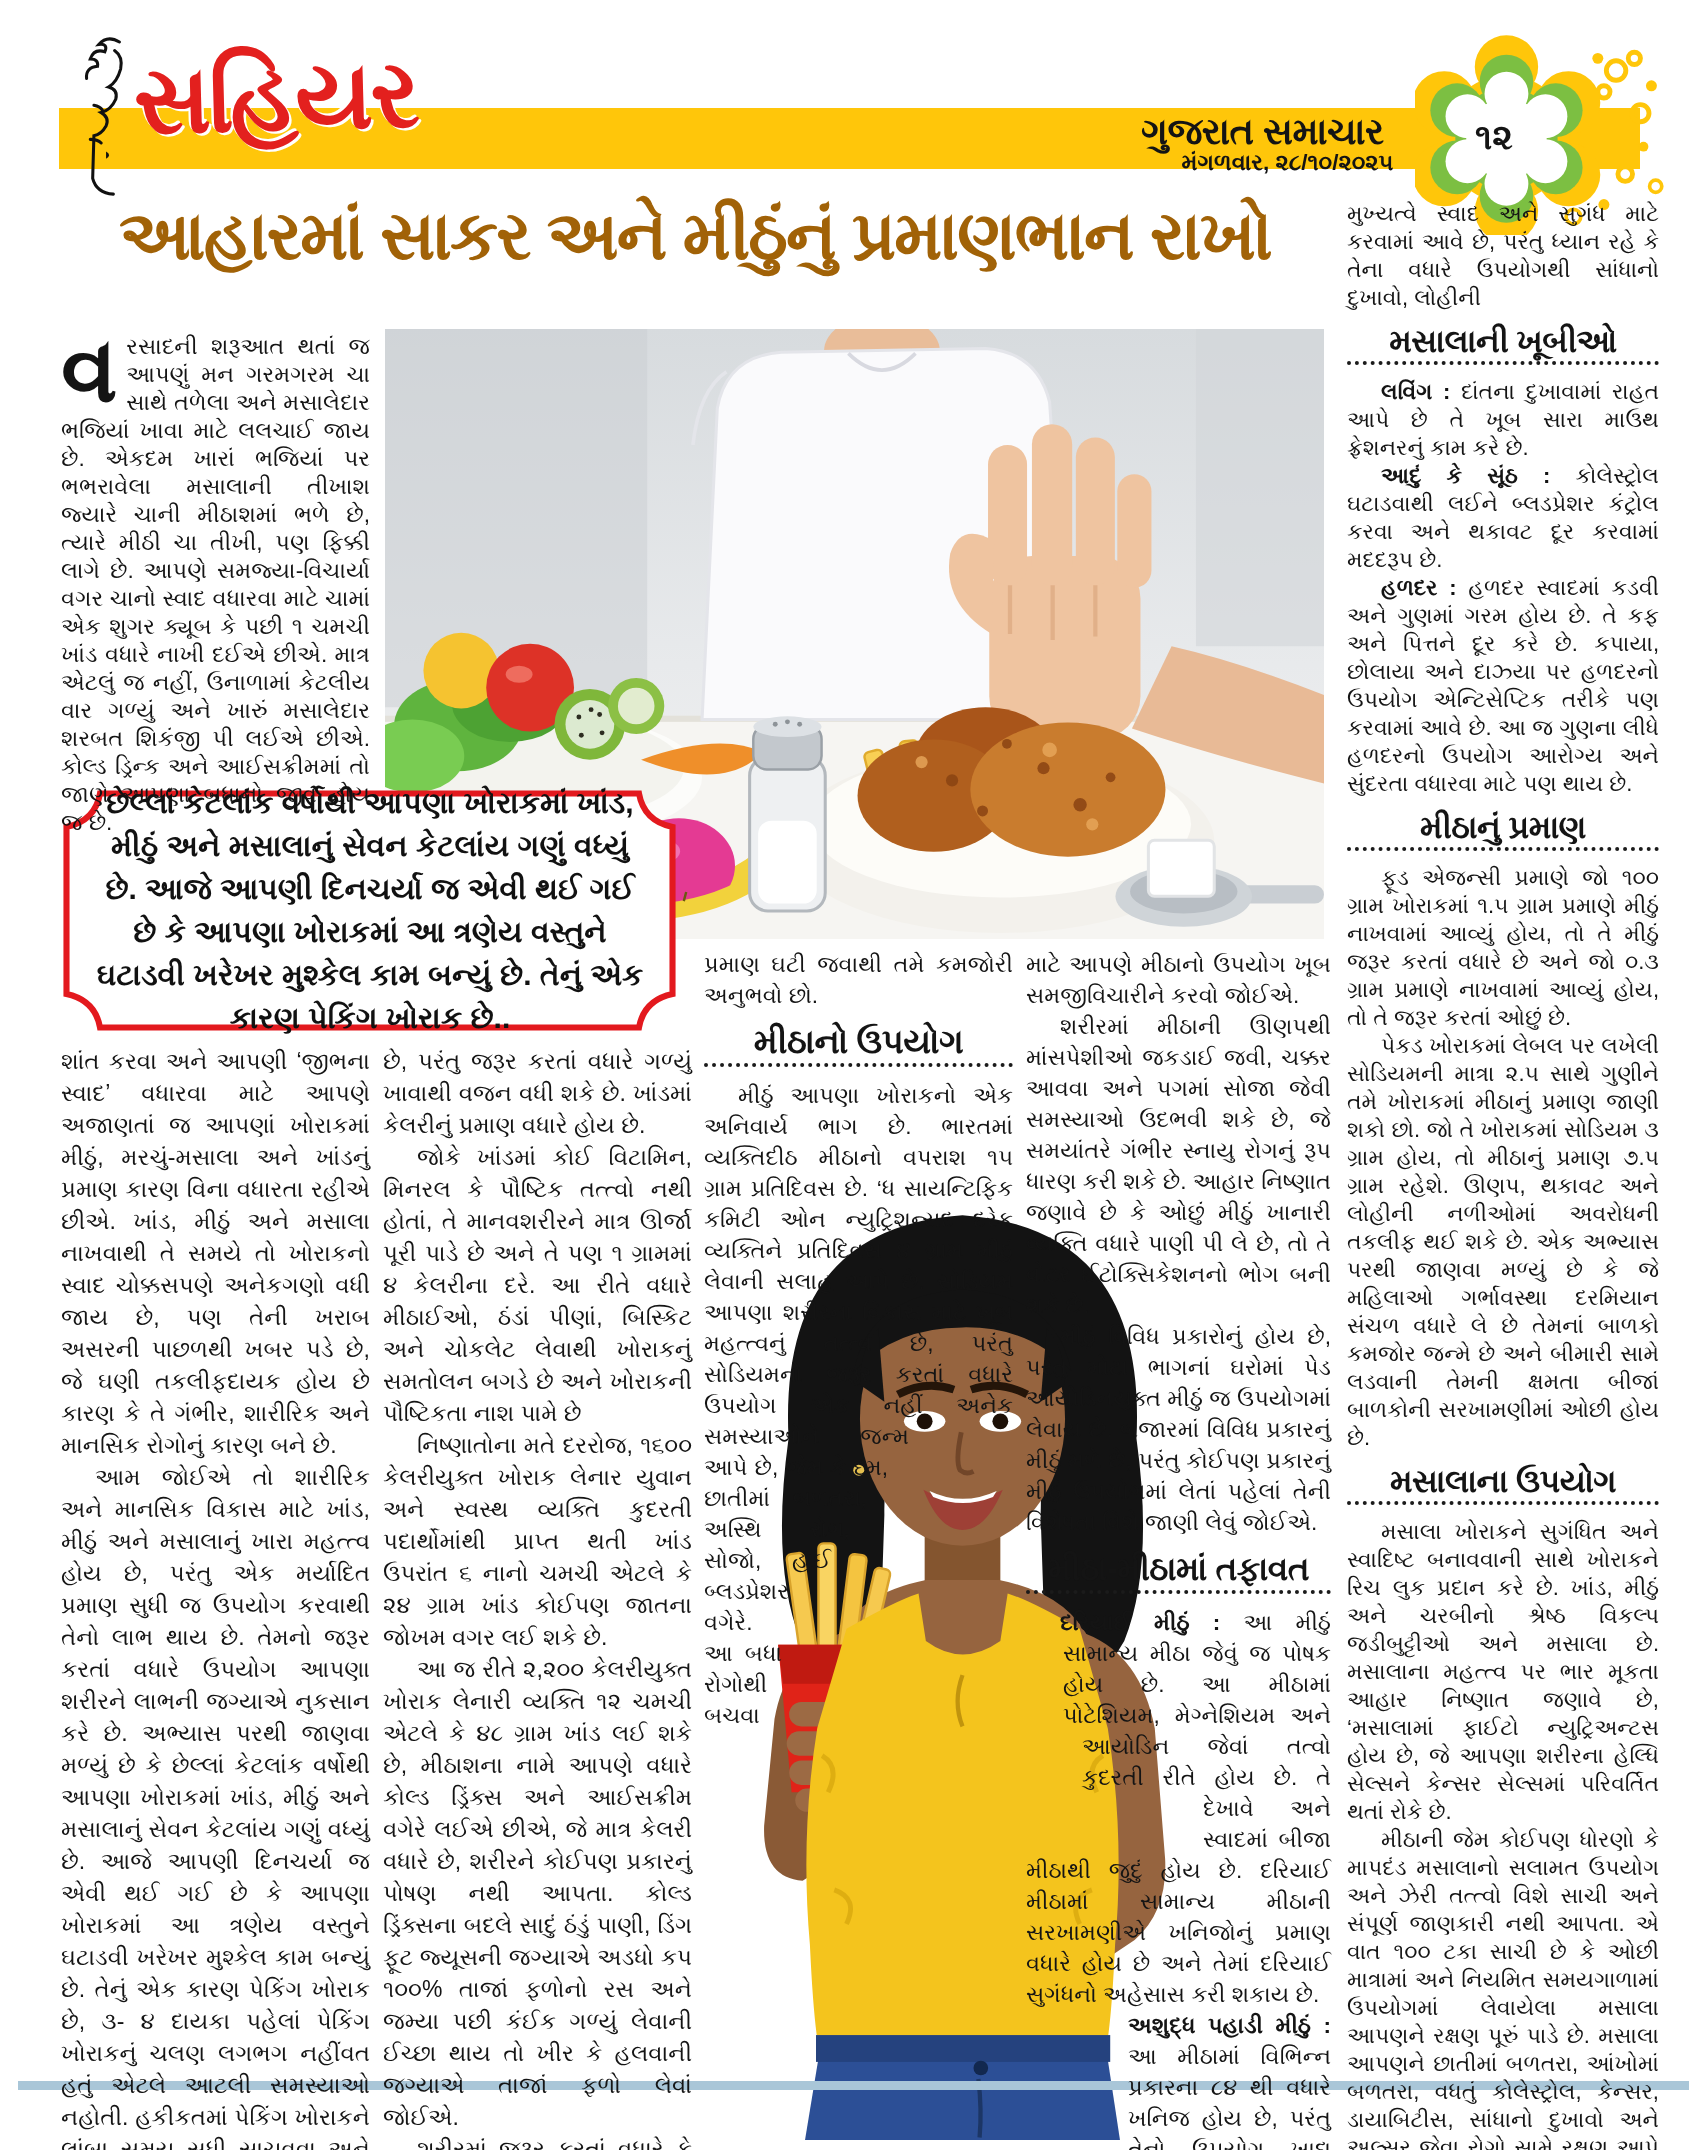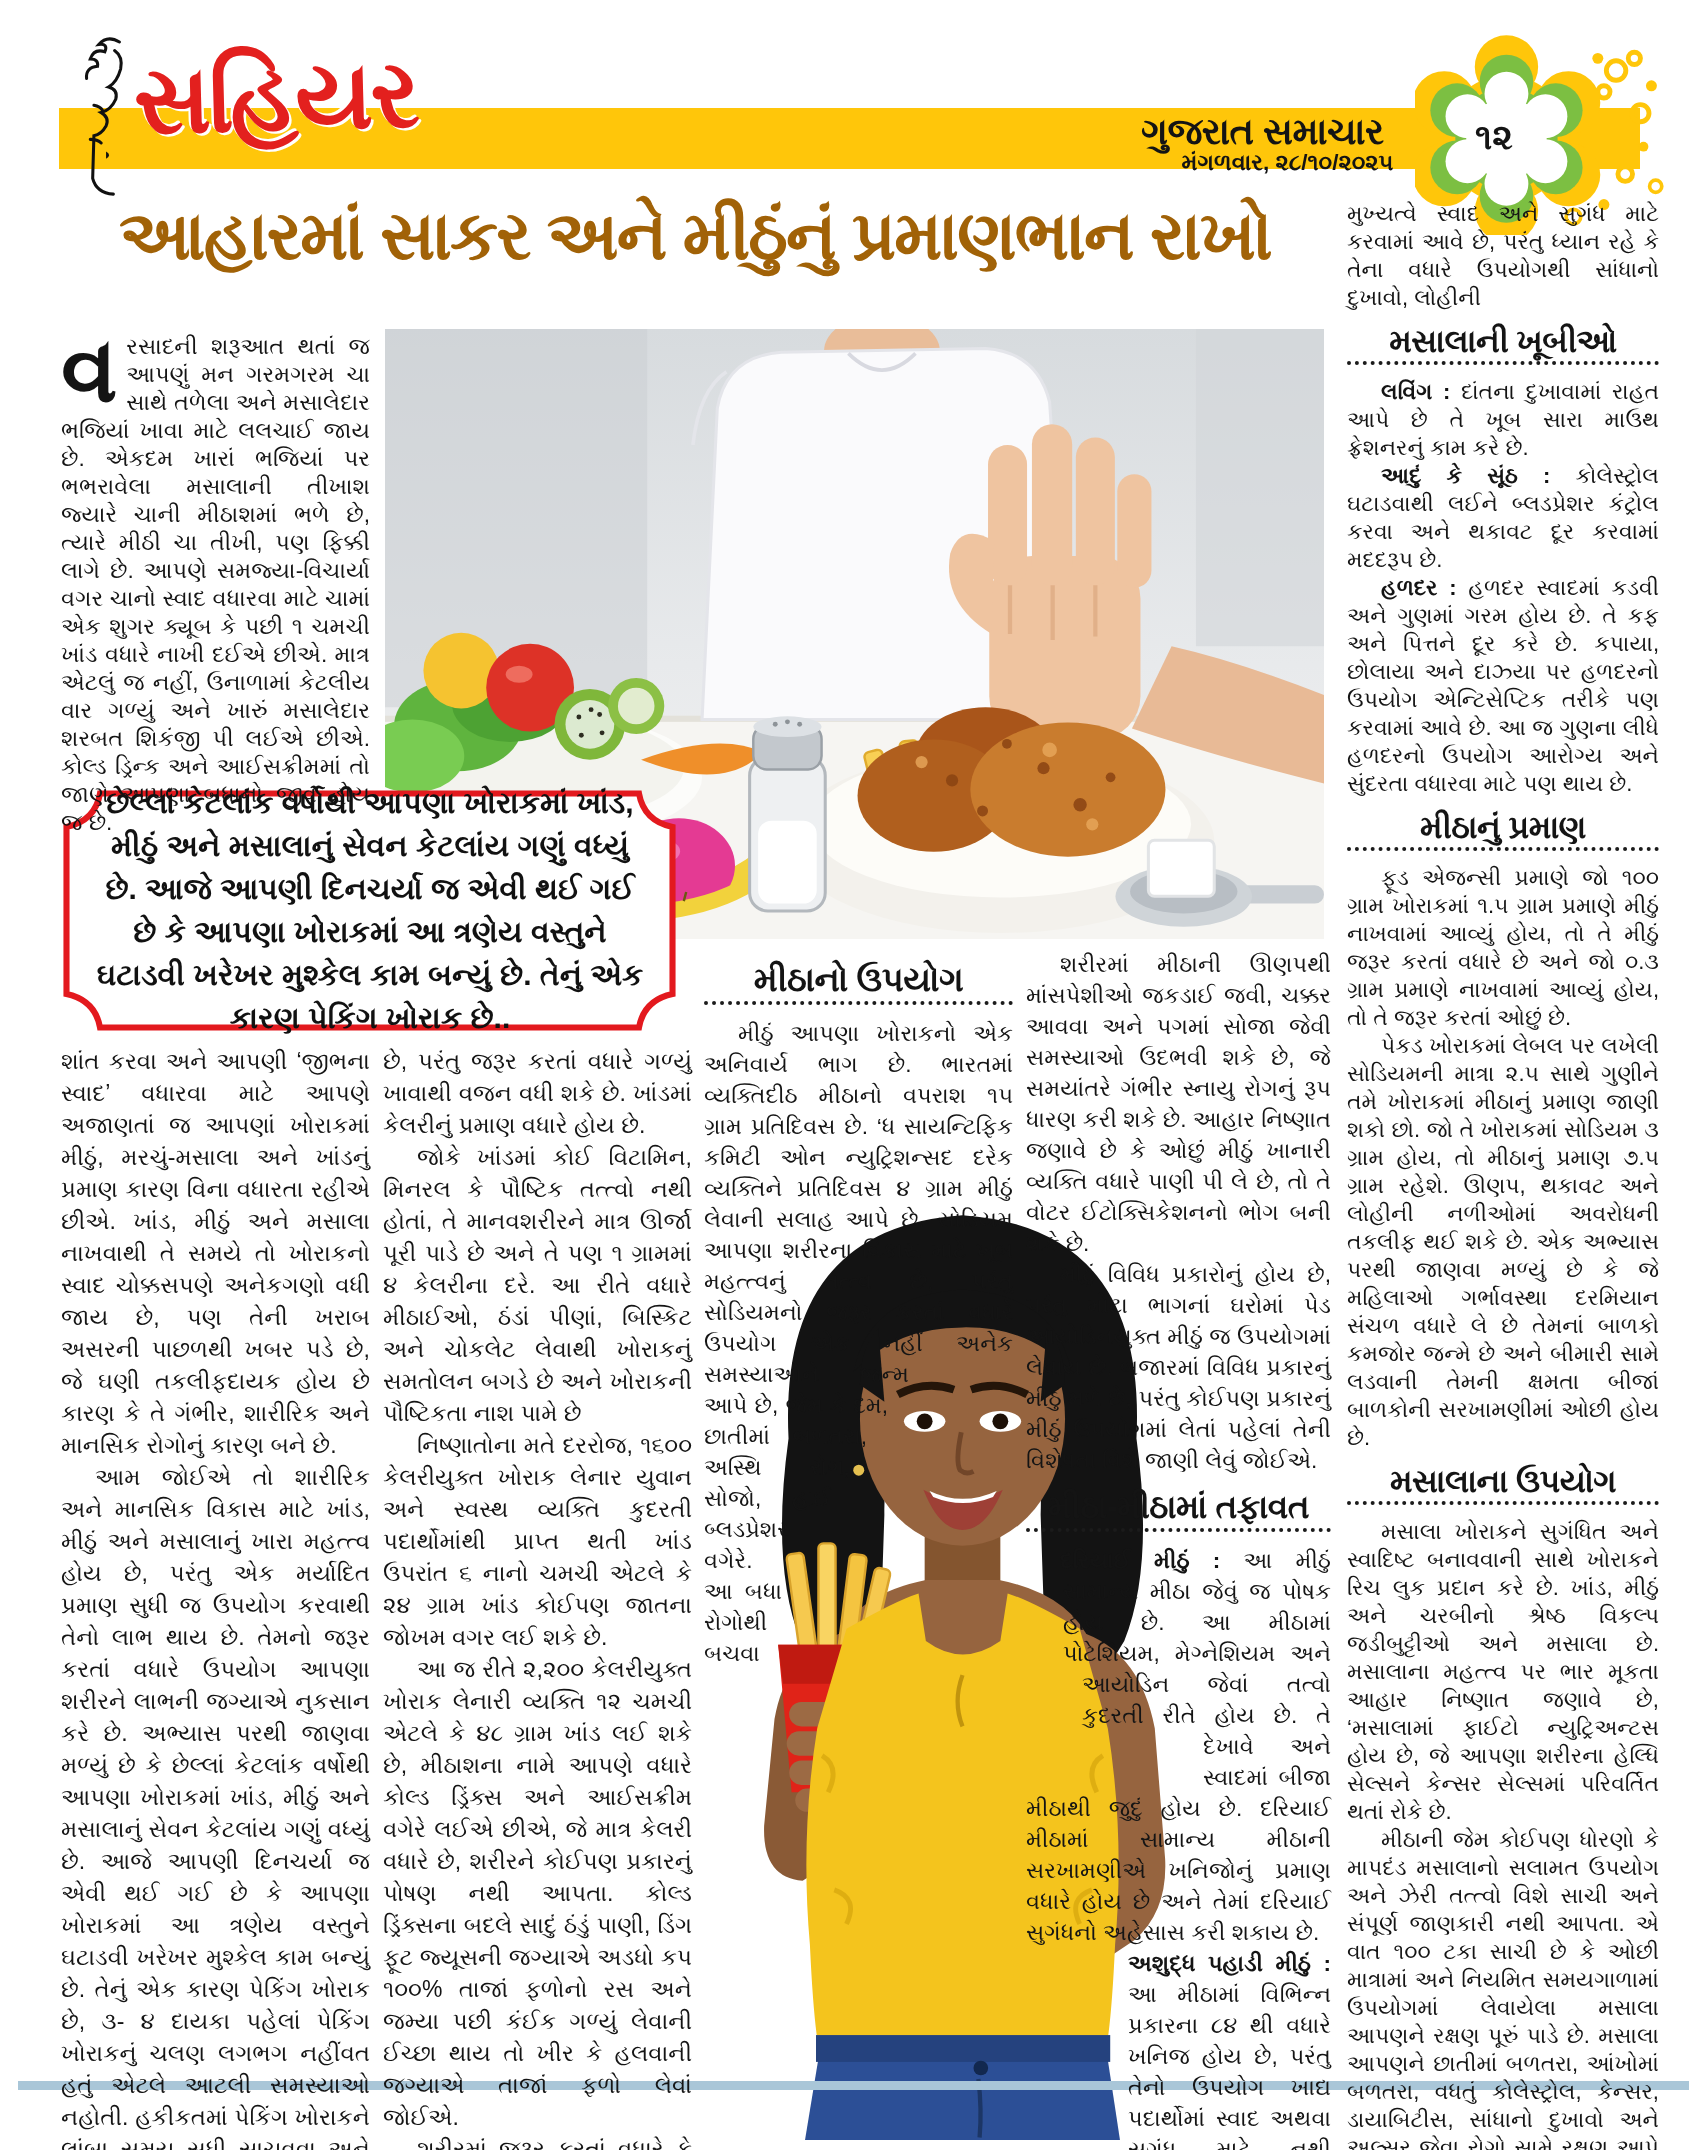--- a/index.html
+++ b/index.html
@@ -320,36 +320,38 @@
 
   <div class="col" id="col2">
     <p class="ni">છે, પરંતુ જરૂર કરતાં વધારે ગળ્યું ખાવાથી વજન વધી શકે છે. ખાંડમાં કેલરીનું પ્રમાણ વધારે હોય છે.</p>
     <p>જોકે ખાંડમાં કોઈ વિટામિન, મિનરલ કે પૌષ્ટિક તત્ત્વો નથી હોતાં, તે માનવશરીરને માત્ર ઊર્જા પૂરી પાડે છે અને તે પણ ૧ ગ્રામમાં ૪ કેલરીના દરે. આ રીતે વધારે મીઠાઈઓ, ઠંડાં પીણાં, બિસ્કિટ અને ચોકલેટ લેવાથી ખોરાકનું સમતોલન બગડે છે અને ખોરાકની પૌષ્ટિકતા નાશ પામે છે</p>
     <p>નિષ્ણાતોના મતે દરરોજ, ૧૬૦૦ કેલરીયુક્ત ખોરાક લેનાર યુવાન અને સ્વસ્થ વ્યક્તિ કુદરતી પદાર્થોમાંથી પ્રાપ્ત થતી ખાંડ ઉપરાંત ૬ નાનો ચમચી એટલે કે ૨૪ ગ્રામ ખાંડ કોઈપણ જાતના જોખમ વગર લઈ શકે છે.</p>
     <p>આ જ રીતે ૨,૨૦૦ કેલરીયુક્ત ખોરાક લેનારી વ્યક્તિ ૧૨ ચમચી એટલે કે ૪૮ ગ્રામ ખાંડ લઈ શકે છે, મીઠાશના નામે આપણે વધારે કોલ્ડ ડ્રિંક્સ અને આઈસક્રીમ વગેરે લઈએ છીએ, જે માત્ર કેલરી વધારે છે, શરીરને કોઈપણ પ્રકારનું પોષણ નથી આપતા. કોલ્ડ ડ્રિંક્સના બદલે સાદું ઠંડું પાણી, ડિંગ ફૂટ જ્યૂસની જગ્યાએ અડધો કપ ૧૦૦% તાજાં ફળોનો રસ અને જમ્યા પછી કંઈક ગળ્યું લેવાની ઈચ્છા થાય તો ખીર કે હલવાની જગ્યાએ તાજાં ફળો લેવાં જોઈએ.</p>
     <p>શરીરમાં જરૂર કરતાં વધારે કે ઓછી ખાંડ હોય તો તમારા શરીરમાં જોખમની સમસ્યા ઊભી થવાની ચેતવણી મળવા લાગે છે. લોહીમાં ખાંડનું પ્રમાણ વધવાથી તરસ અને ભૂખ વધે છે અને પેશાબ પણ વારંવાર આવે છે. બીજી બાજુ જો તમે ખાવાના સમયમાં જરૂર કરતાં વધારે સમયગાળો રાખો છો, ઓછું ખાઓ છો, કસરત વધારે કરો છો કે પછી ખાલી પેટ આલ્કોહોલ લો છો, તો લોહીમાં ખાંડનું</p>
   </div>
 
   <div class="col" id="col3">
+    <p class="ni">પ્રમાણ ઘટી જવાથી તમે કમજોરી અનુભવો છો.</p>
     <div class="h2">મીઠાનો ઉપયોગ</div>
     <div class="dots"></div>
     <p>
       <span>મીઠું આપણા ખોરાકનો એક અનિવાર્ય ભાગ છે. ભારતમાં વ્યક્તિદીઠ મીઠાનો વપરાશ ૧૫ ગ્રામ પ્રતિદિવસ છે. ‘ધ સાયન્ટિફિક કમિટી ઓન ન્યુટ્રિશન્સદ દરેક વ્યક્તિને પ્રતિદિવસ ૪ ગ્રામ મીઠું લેવાની સલાહ આપે છે. સોડિયમ આપણા શરીરના વિકાસ માટે ખૂબ મહત્ત્વનું તત્ત્વ છે, પરંતુ સોડિયમનો જરૂર કરતાં વધારે ઉપયોગ એક નહીં અનેક સમસ્યાઓને જન્મ</span>
       <span class="sp r" style="width:104px;height:32px"></span>
       <span class="sp r" style="width:125px;height:32px"></span>
       <span class="sp r" style="width:146px;height:32px"></span>
       <span class="sp r" style="width:163px;height:32px"></span>
       <span class="sp r" style="width:182px;height:32px"></span>
       <span class="sp r" style="width:198px;height:32px"></span>
       <span class="sp r" style="width:231px;height:104px"></span>
       <span>આપે છે, જેમ કે દમ, છાતીમાં બળતરા, અસ્થિ રોગ, સોજો, હાઈ બ્લડપ્રેશર વગેરે. આ બધા રોગોથી બચવા</span>
     </p>
   </div>
 
   <div class="col" id="col4">
+    <p class="ni">માટે આપણે મીઠાનો ઉપયોગ ખૂબ સમજીવિચારીને કરવો જોઈએ.</p>
     <p>શરીરમાં મીઠાની ઊણપથી માંસપેશીઓ જકડાઈ જવી, ચક્કર આવવા અને પગમાં સોજા જેવી સમસ્યાઓ ઉદભવી શકે છે, જે સમયાંતરે ગંભીર સ્નાયુ રોગનું રૂપ ધારણ કરી શકે છે. આહાર નિષ્ણાત જણાવે છે કે ઓછું મીઠું ખાનારી વ્યક્તિ વધારે પાણી પી લે છે, તો તે વોટર ઈટોક્સિકેશનનો ભોગ બની શકે છે.</p>
     <p>મીઠું વિવિધ પ્રકારોનું હોય છે, પરંતુ મોટા ભાગનાં ઘરોમાં પેડ આયોડિનયુક્ત મીઠું જ ઉપયોગમાં લેવાય છે. બજારમાં વિવિધ પ્રકારનું મીઠું મળે છે, પરંતુ કોઈપણ પ્રકારનું મીઠું ઉપયોગમાં લેતાં પહેલાં તેની વિશેષતા વિશે જાણી લેવું જોઈએ.</p>
     <div class="h2">મીઠા-મીઠામાં તફાવત</div>
     <div class="dots"></div>
     <p>
       <b>દરિયાઈ મીઠું :</b><span> આ મીઠું સામાન્ય મીઠા</span>
       <span class="sp l" style="width:37px;height:91px"></span>
       <span class="sp l" style="width:21px;height:62px"></span>
       <span class="sp l" style="width:56px;height:32px"></span>
       <span class="sp l" style="width:177px;height:32px"></span>

